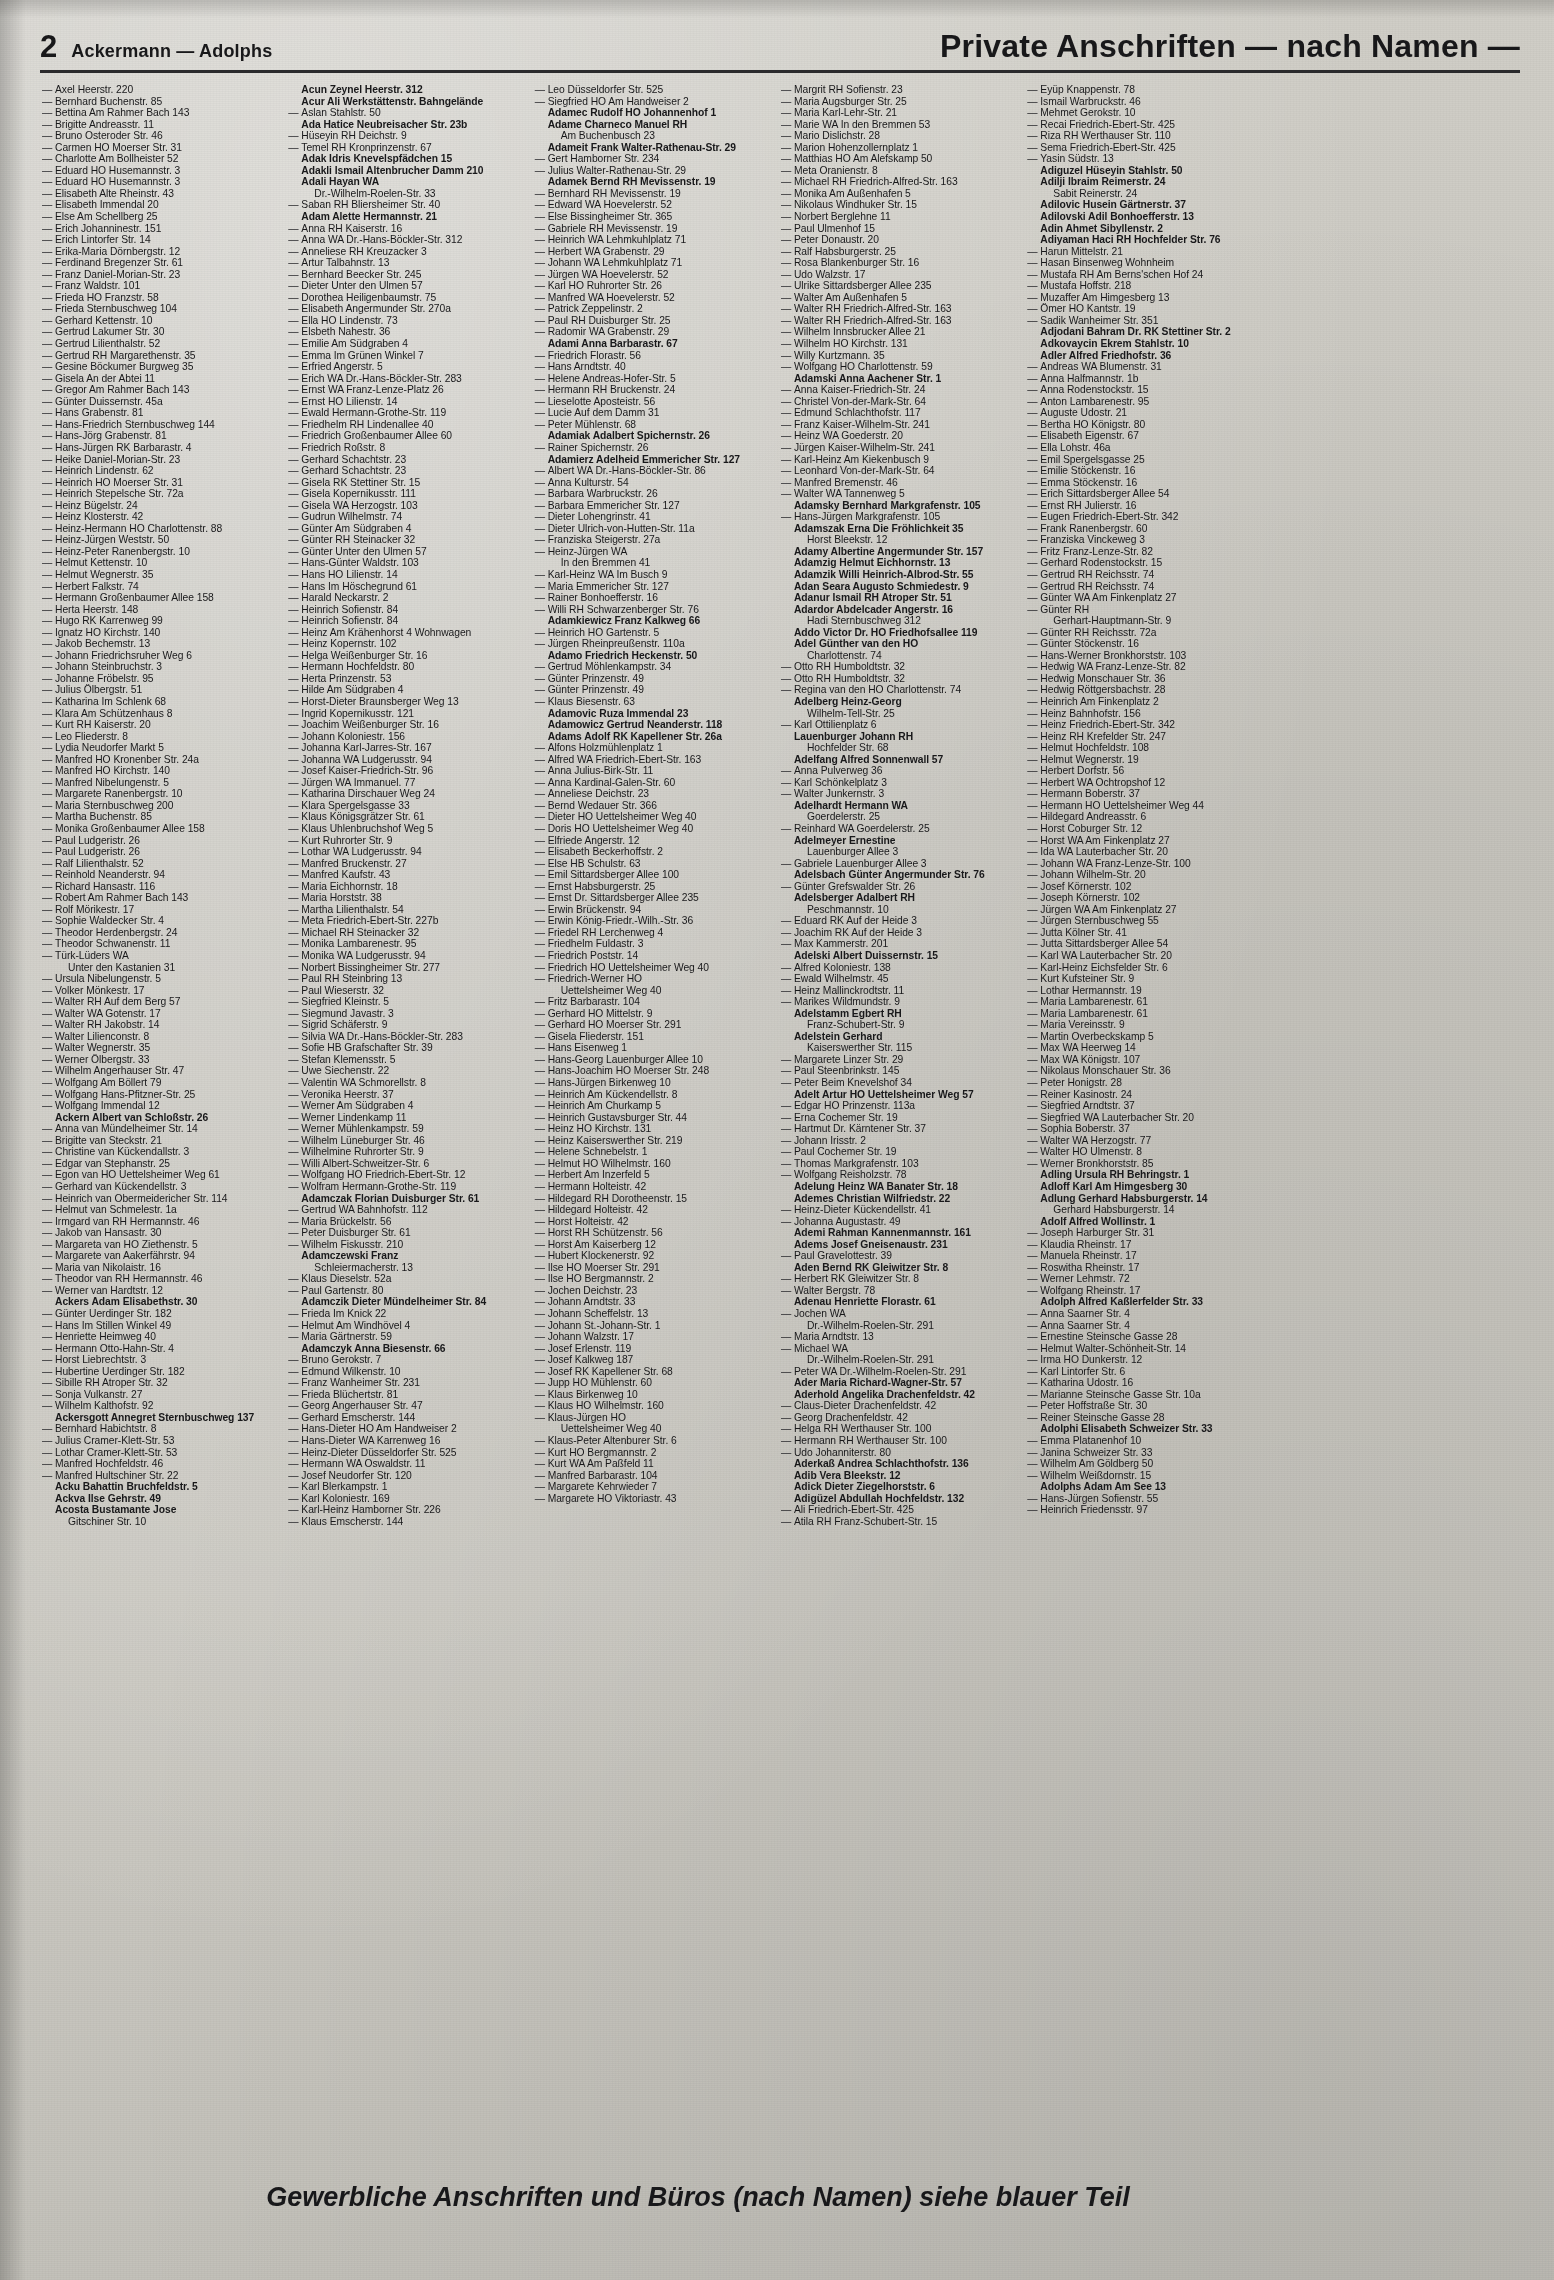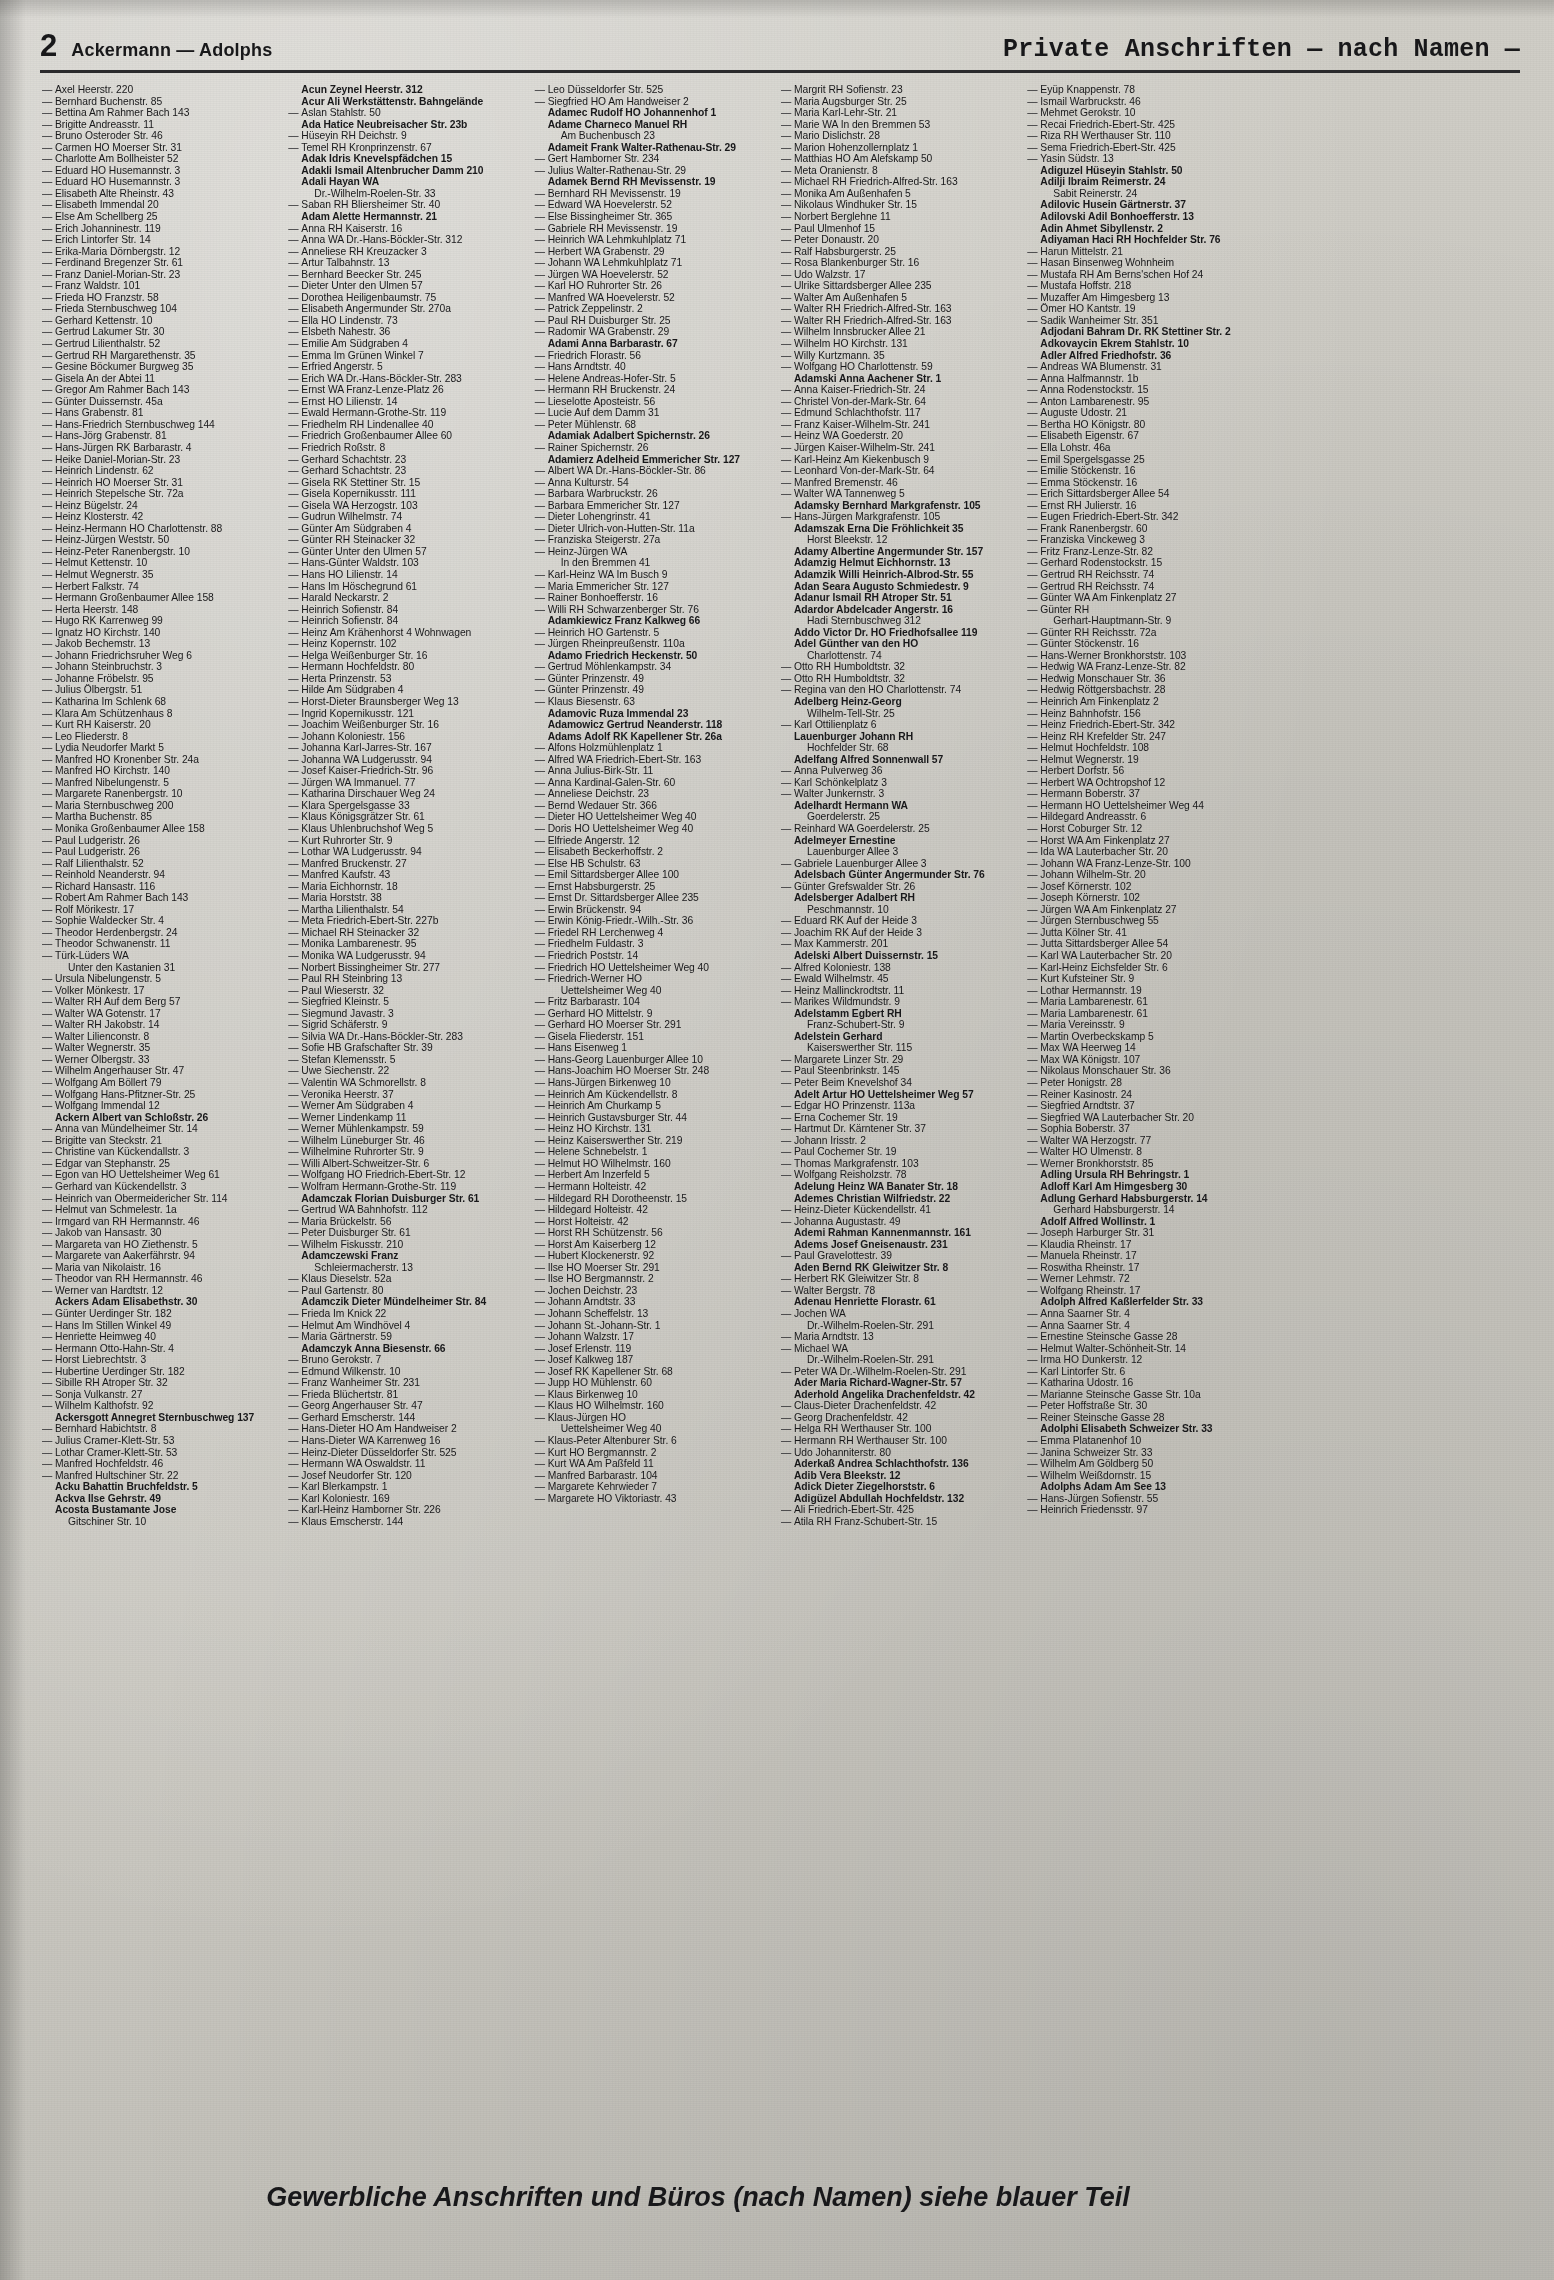--- a/index.html
+++ b/index.html
@@ -25,21 +25,21 @@
       repeating-linear-gradient(90deg, rgba(0,0,0,0.02) 0 1px, rgba(255,255,255,0.015) 1px 3px);
     pointer-events:none;
   }
   .header {
     position:absolute; left:40px; top:28px; width:1480px;
     display:flex; align-items:flex-end; justify-content:space-between;
   }
   .hdr-left { display:flex; align-items:baseline; gap:14px; }
   .folio { font-size:31px; font-weight:bold; }
   .hdr-title { font-size:18px; font-weight:bold; letter-spacing:.2px; }
-  .hdr-right { font-size:25px; font-weight:bold; letter-spacing:.2px;font-family:Liberation Mono, monospace; }
+  .hdr-right { font-size:32px; font-weight:bold; letter-spacing:.2px; }
   .rule {
     position:absolute; left:40px; top:70px; width:1480px; height:3px;
     background:#2a2a2c;
   }
   .columns {
     position:absolute; left:42px; top:84px; width:1478px; height:2060px;
     display:flex; gap:0;
   }
   .col { width:246px; padding:0 4px 0 0; }
   .entry {
@@ -130,21 +130,21 @@
       <div class="entry">
         <span class="dash">—</span>
         <span class="txt">Elisabeth Immendal 20</span>
       </div>
       <div class="entry">
         <span class="dash">—</span>
         <span class="txt">Else Am Schellberg 25</span>
       </div>
       <div class="entry">
         <span class="dash">—</span>
-        <span class="txt">Erich Johanninestr. 119</span>
+        <span class="txt">Erich Johanninestr. 151</span>
       </div>
       <div class="entry">
         <span class="dash">—</span>
         <span class="txt">Erich Lintorfer Str. 14</span>
       </div>
       <div class="entry">
         <span class="dash">—</span>
         <span class="txt">Erika-Maria Dörnbergstr. 12</span>
       </div>
       <div class="entry">

